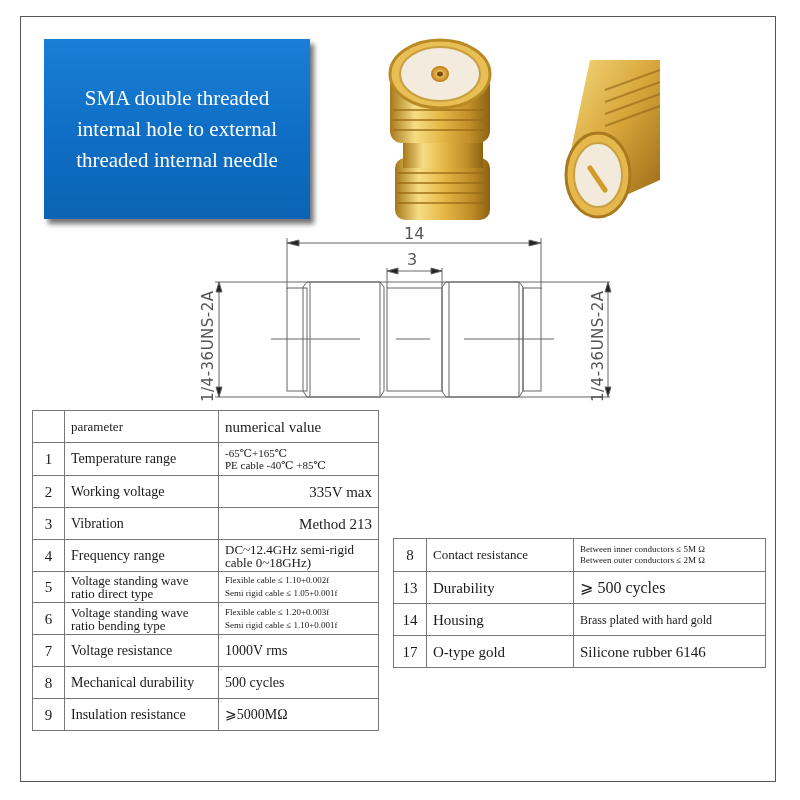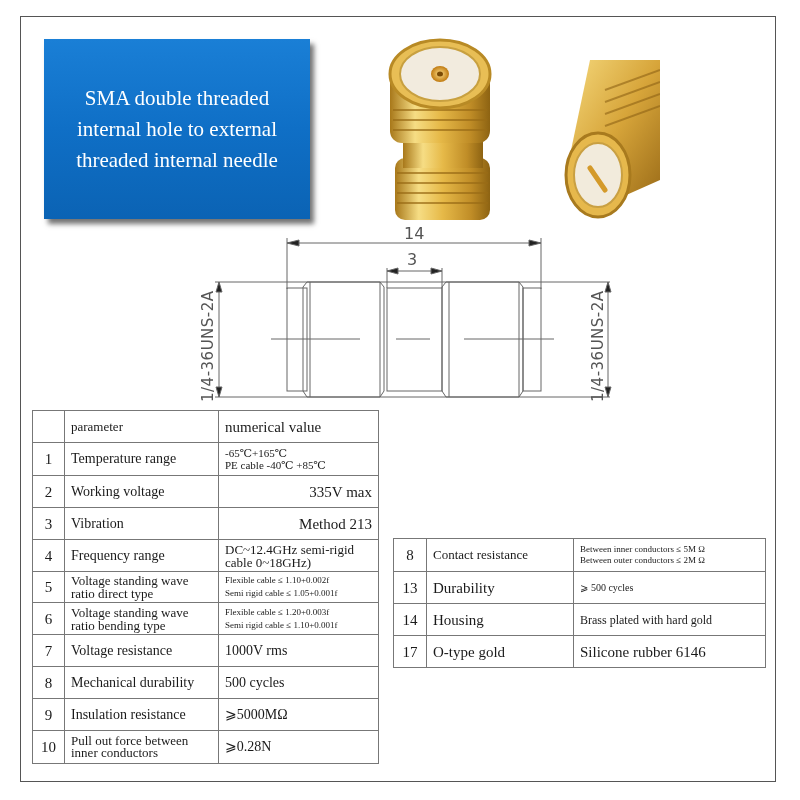--- a/index.html
+++ b/index.html
@@ -225,46 +225,40 @@
   <tr style="height:32px">
     <td class="num">8</td>
     <td>Mechanical durability</td>
     <td>500 cycles</td>
   </tr>
   <tr style="height:32px">
     <td class="num">9</td>
     <td>Insulation resistance</td>
     <td>⩾5000MΩ</td>
   </tr>
-  <tr style="height:33px">
-    <td class="num">10</td>
-    <td class="two" style="font-size:13px;line-height:12px">Pull out force between
-inner conductors</td>
-    <td>⩾0.28N</td>
-  </tr>
 </tbody>
   </table>
 
 <table class="spec" id="right-table">
   <colgroup>
       <col style="width:33px">
       <col style="width:147px">
       <col style="width:192px">
     </colgroup>
   <tbody>
       <tr style="height:33px">
     <td class="num">8</td>
     <td style="font-size:13px">Contact resistance</td>
     <td class="two" style="font-size:9px;line-height:11px">Between inner conductors ≤ 5M Ω
 Between outer conductors ≤ 2M Ω</td>
   </tr>
   <tr style="height:32px">
     <td class="num">13</td>
     <td style="font-size:15px">Durability</td>
-    <td style="font-size:10px">⩾ 500 cycles</td>
+    <td style="font-size:16px">⩾ 500 cycles</td>
   </tr>
   <tr style="height:32px">
     <td class="num">14</td>
     <td style="font-size:15px">Housing</td>
     <td style="font-size:12px">Brass plated with hard gold</td>
   </tr>
   <tr style="height:32px">
     <td class="num">17</td>
     <td style="font-size:15px">O-type gold</td>
     <td style="font-size:15px">Silicone rubber 6146</td>

